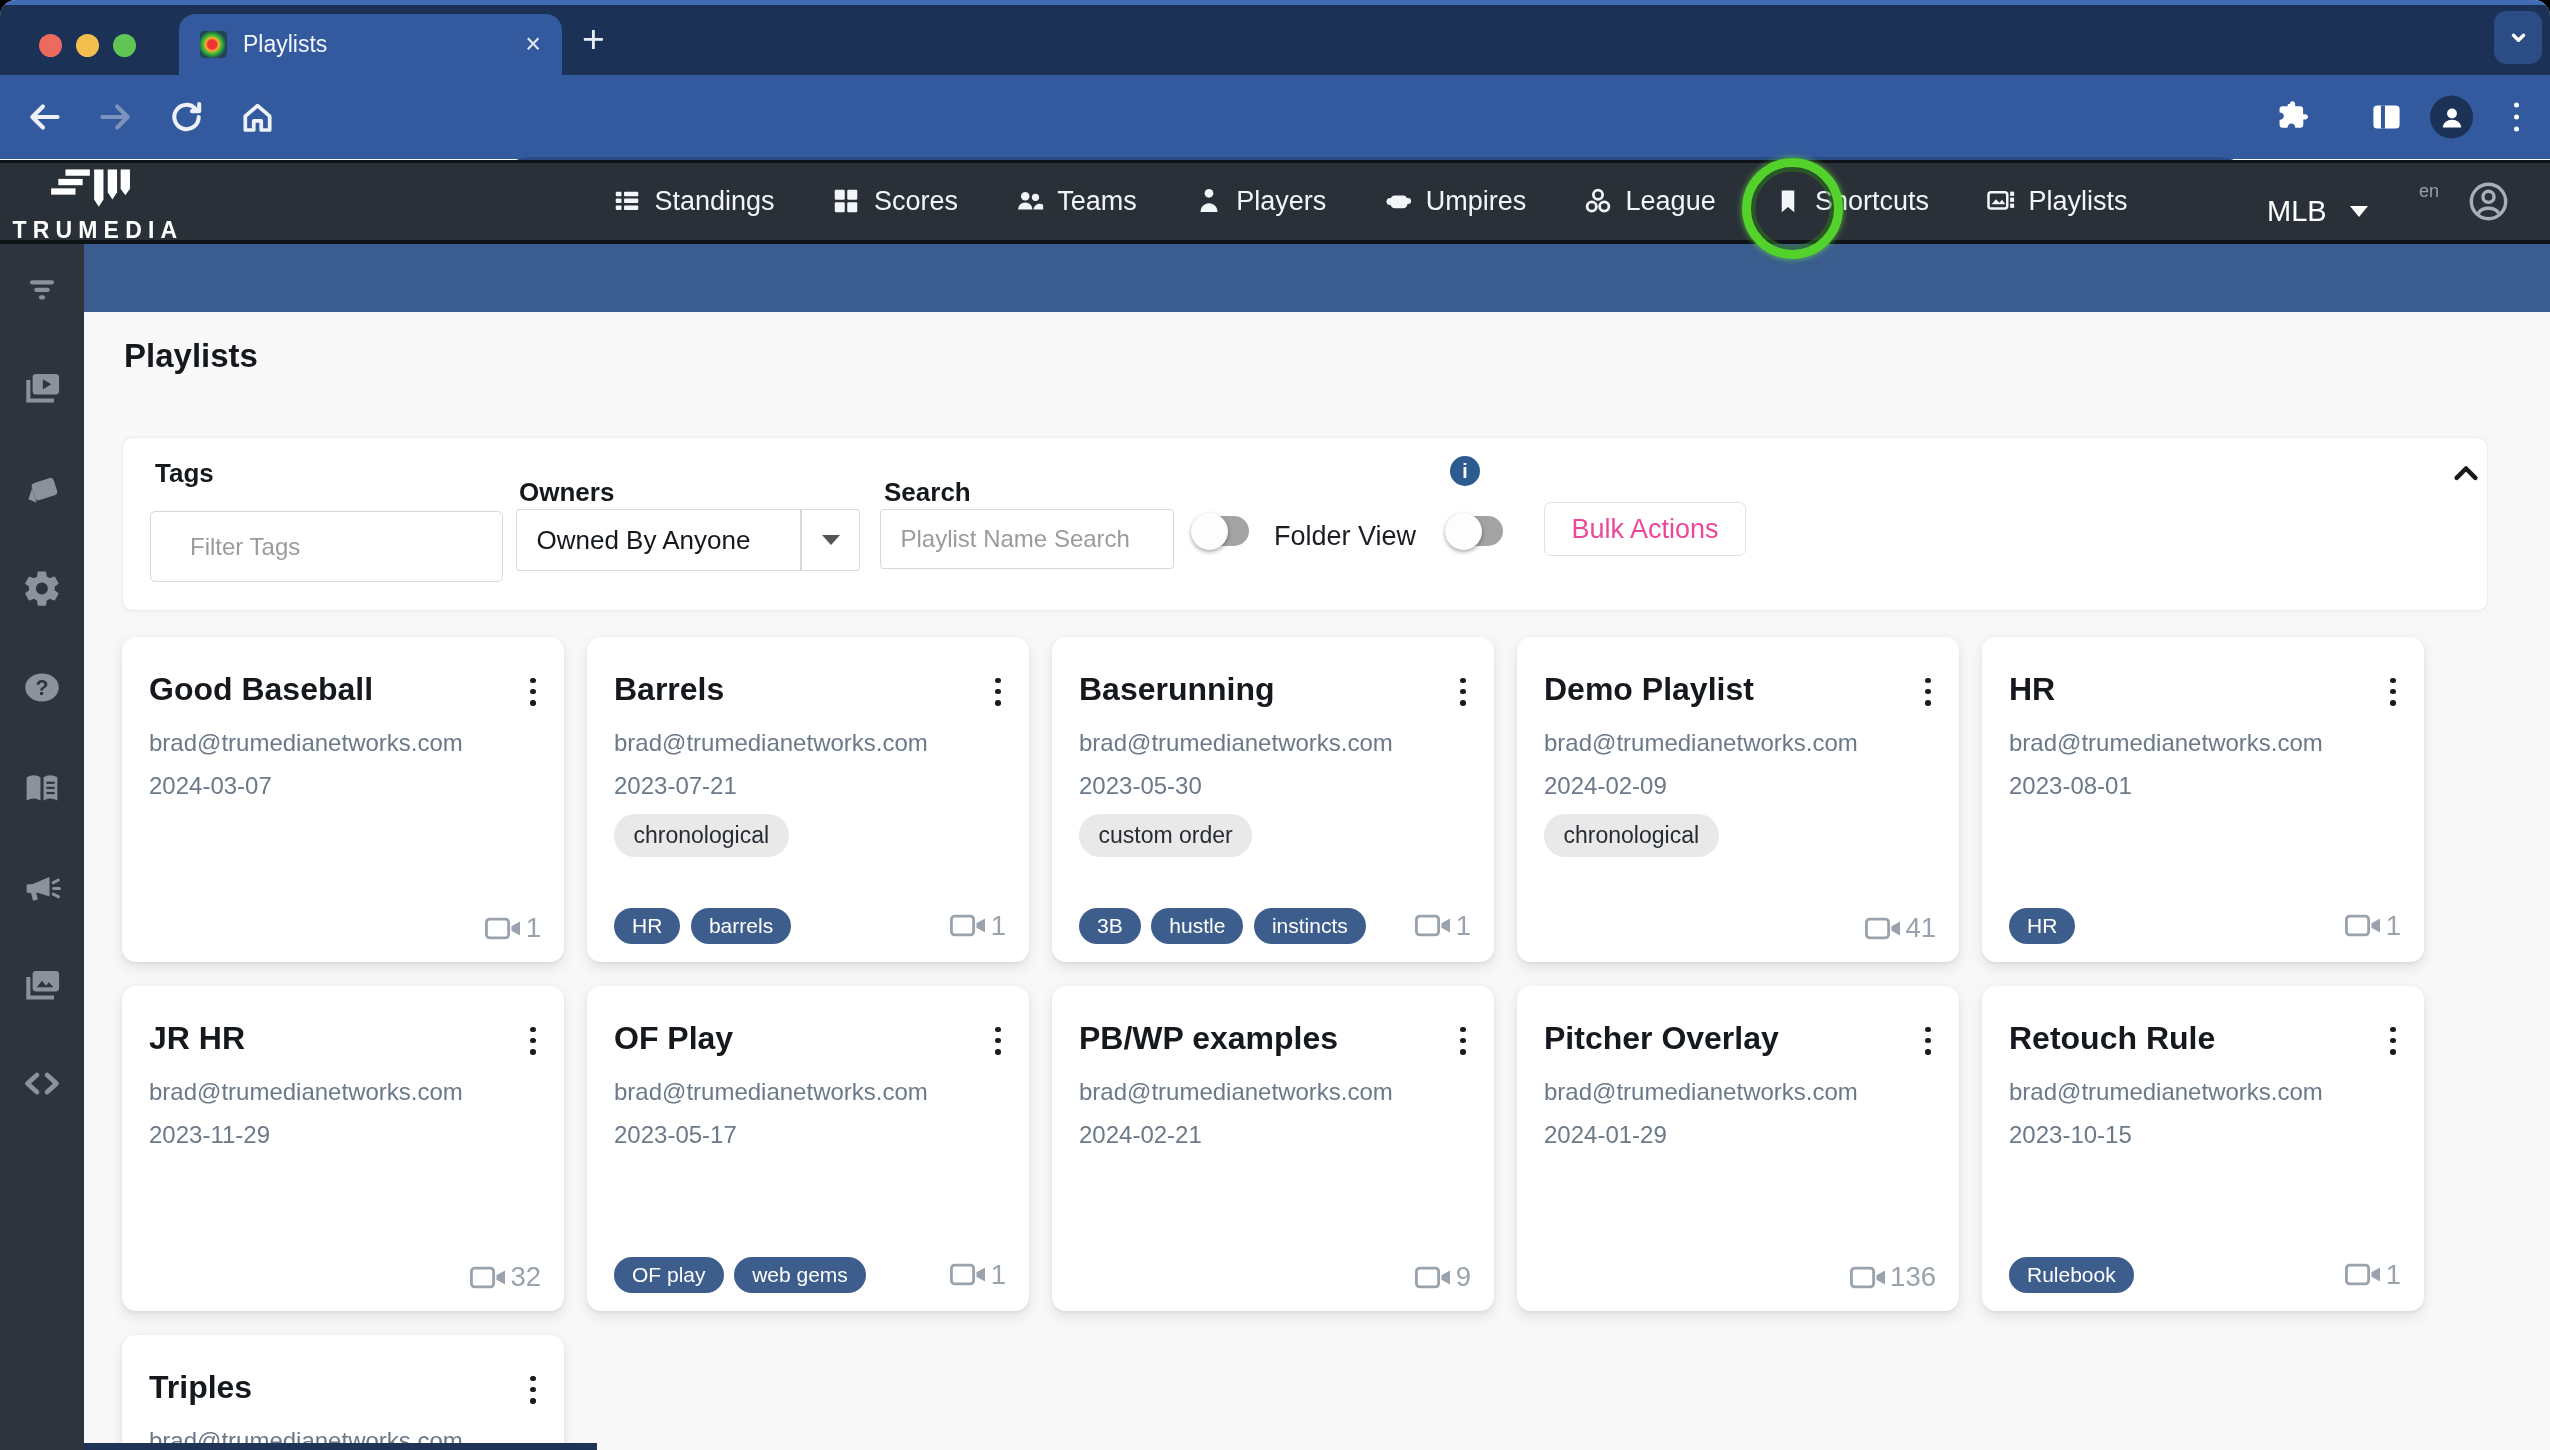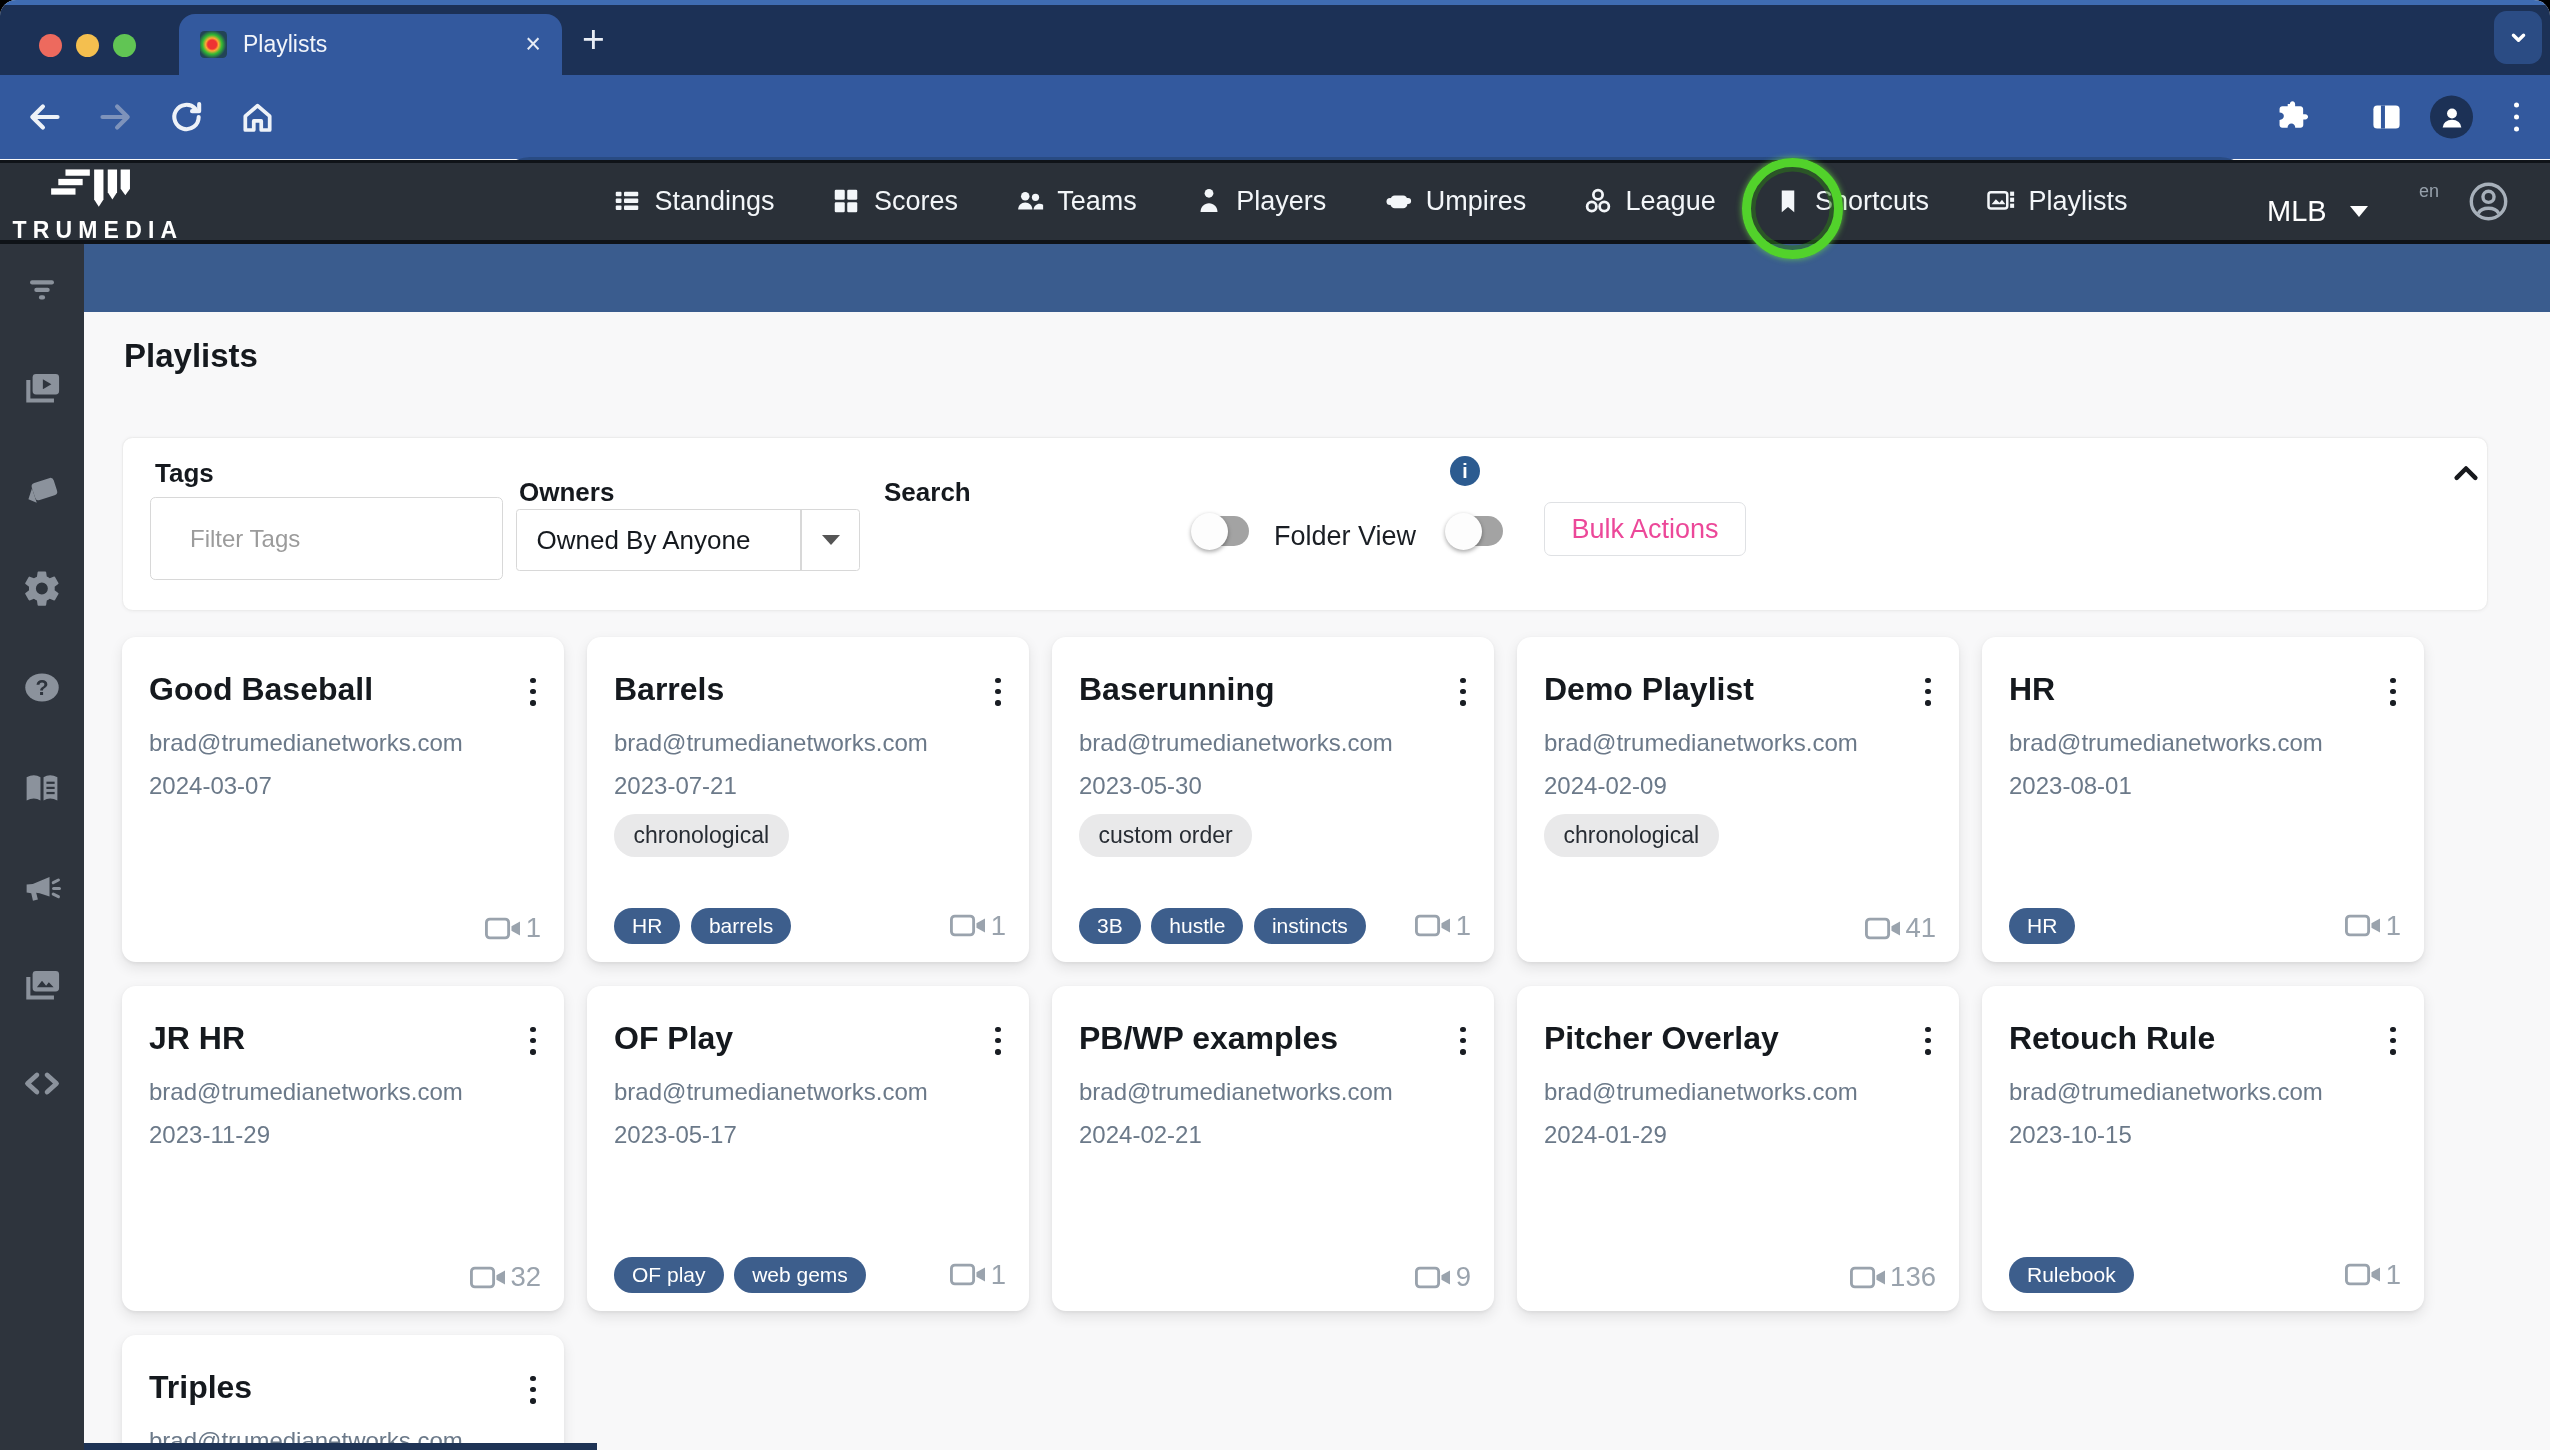--- a/index.html
+++ b/index.html
@@ -58,21 +58,21 @@
   .side-ic{position:absolute;left:50%;transform:translateX(-50%);width:41px;height:41px;color:#8b929c;}
 
   
   .content{position:absolute;left:84px;top:312px;right:0;bottom:0;background:#f8f8f9;overflow:hidden;}
   .page-title{position:absolute;left:40px;top:25px;font-size:33px;font-weight:bold;color:#15191e;margin:0;}
   .filter-panel{position:absolute;left:38px;top:125px;width:2366px;height:174px;background:#fff;border:1.8px solid #ececec;border-radius:10.6px;box-shadow:0 0.9px 3.5px rgba(0,0,0,.04);}
   .fp-label{position:absolute;font-size:26px;font-weight:bold;color:#15191e;}
   .lbl-tags{left:32px;top:19.5px;} .lbl-owners{left:396px;top:39px;} .lbl-search{left:761px;top:39px;}
   .fp-input{position:absolute;border:1.8px solid #d8d8d8;border-radius:5.3px;background:#fff;font-size:24px;color:#30343a;padding:0 19.5px;outline:none;}
   .fp-input::placeholder{color:#9b9b9b;}
-  .in-tags{left:27px;top:59px;width:353px;height:83px;padding-left:39px;}
+  .in-tags{left:27px;top:73px;width:353px;height:71px;padding-left:39px;}
   .in-search{left:757px;top:71px;width:294px;height:60px;border-radius:3.5px;}
   .fp-select{position:absolute;left:393px;top:71px;width:344px;height:62px;border:1.8px solid #d8d8d8;border-radius:3.5px;display:flex;align-items:center;font-size:26px;color:#15191e;padding-left:19.5px;cursor:pointer;}
   .fp-select .sel-div{position:absolute;right:57px;top:0;bottom:0;width:1.8px;background:#d8d8d8;}
   .fp-select .sel-caret{position:absolute;right:19.5px;top:25px;width:0;height:0;border-left:9px solid transparent;border-right:9px solid transparent;border-top:10.6px solid #555;}
   .toggle{position:absolute;width:55px;height:30px;cursor:pointer;}
   .tg1{left:1071px;top:78px;} .tg2{left:1325px;top:78px;}
   .toggle .track{position:absolute;inset:0;border-radius:15px;background:#a3a3a3;}
   .toggle .knob{position:absolute;left:-2.7px;top:-3.5px;width:37px;height:37px;border-radius:50%;background:#fdfdfd;box-shadow:0 1.8px 4.4px rgba(0,0,0,.35);}
   .folder-label{position:absolute;left:1151px;top:83px;font-size:27px;color:#1a1e24;}
   .info-ic{position:absolute;left:1327px;top:18px;width:30px;height:30px;border-radius:50%;background:#2c5b90;color:#fff;font-size:19.5px;font-weight:bold;display:flex;align-items:center;justify-content:center;cursor:pointer;}
@@ -332,20 +332,21 @@
       <input class="fp-input in-tags" type="text" placeholder="Filter Tags" style="">
 
       <span class="fp-label lbl-owners">Owners</span>
       <div class="fp-select">
         <span>Owned By Anyone</span>
         <span class="sel-div"></span>
         <span class="sel-caret"></span>
       </div>
 
       <span class="fp-label lbl-search">Search</span>
+      <input class="fp-input in-search" type="text" placeholder="Playlist Name Search" style="">
 
       <div class="toggle tg1">
           <span class="track"></span>
           <span class="knob"></span>
         </div>
       <span class="folder-label">Folder View</span>
 
       <div class="info-ic">i</div>
       <div class="toggle tg2">
           <span class="track"></span>

